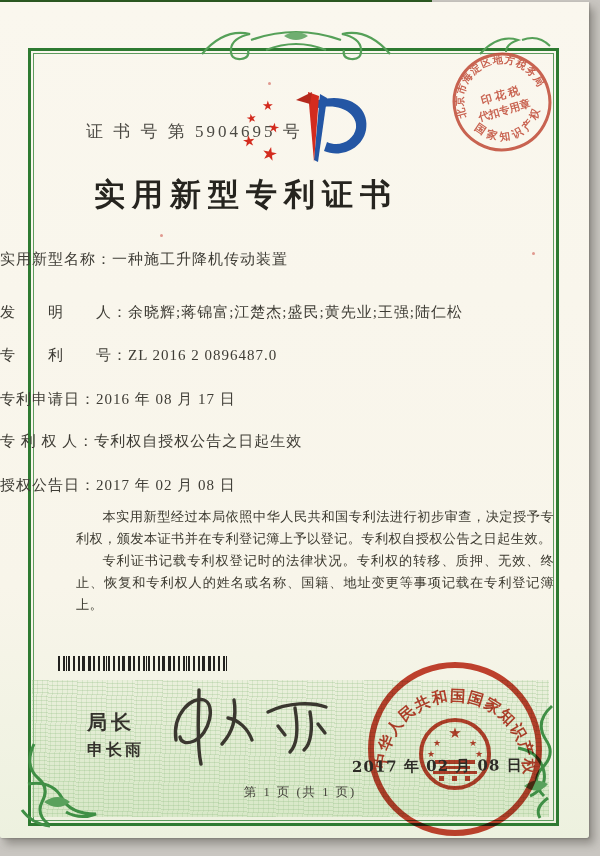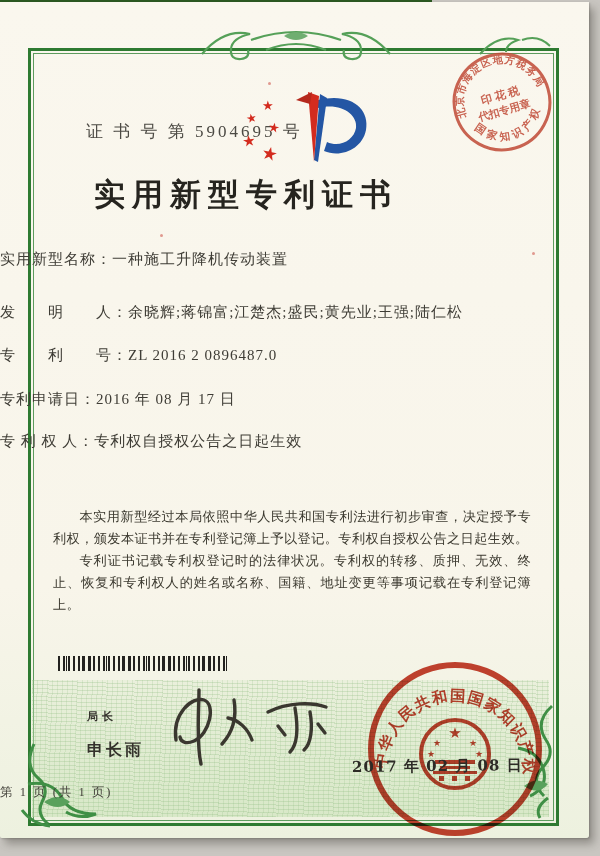--- a/index.html
+++ b/index.html
@@ -37,43 +37,43 @@
     color:#4c4a44;
   }
   .logo{position:absolute;left:228px;top:86px;width:154px;height:82px;}
   .title{
     position:absolute;left:0;top:172px;width:492px;text-align:center;
     font-size:31px;font-weight:700;letter-spacing:7px;color:#26241f;
   }
   .field{position:absolute;left:0;font-size:15px;color:#3e3c35;letter-spacing:1px;white-space:nowrap;}
   .f0{top:248px;} .f1{top:301px;} .f2{top:344px;} .f3{top:388px;} .f4{top:430px;} .f5{top:474px;}
   .paragraphs{
-    position:absolute;left:53px;top:504px;width:478px;
+    position:absolute;left:76px;top:504px;width:478px;
     font-size:13.2px;line-height:1.66;color:#3b392f;letter-spacing:.4px;
     text-align:justify;
   }
   .paragraphs p{margin:0;text-indent:2em;}
   .barcode{
     position:absolute;left:58px;top:654px;width:170px;height:15px;
     background:
       repeating-linear-gradient(90deg,#23221f 0 2px,transparent 2px 5px),
       repeating-linear-gradient(90deg,#23221f 0 1px,transparent 1px 8px);
   }
-  .director-label{position:absolute;left:87px;top:707px;font-size:11px;color:#34322c;font-weight:600;letter-spacing:4px;font-family:Liberation Serif, serif;}
+  .director-label{position:absolute;left:87px;top:707px;font-size:20px;color:#34322c;font-weight:600;letter-spacing:4px;font-family:Liberation Serif, serif;}
   .director-name{position:absolute;left:87px;top:738px;font-size:16px;color:#34322c;font-weight:600;letter-spacing:3px;font-family:"Liberation Sans",sans-serif;}
   .signature{position:absolute;left:158px;top:682px;width:180px;height:88px;}
   .tax-stamp{position:absolute;left:446px;top:44px;width:112px;height:112px;transform:rotate(-16deg);opacity:.85;}
   .main-seal{position:absolute;left:360px;top:652px;width:190px;height:190px;opacity:.92;mix-blend-mode:multiply;}
   .date-stamp{
     position:absolute;left:352px;top:755px;font-size:15px;color:#2d2b26;
     letter-spacing:1px;font-weight:600;transform:rotate(-.6deg);z-index:5;
     font-family:"DejaVu Serif",serif;white-space:nowrap;
   }
   .footer{
-    position:absolute;left:0;top:782px;width:600px;
+    position:absolute;left:0;top:782px;width:600px;text-align:center;
     font-size:12.5px;color:#45433c;letter-spacing:2px;
   }
   .speck{position:absolute;width:3px;height:3px;border-radius:50%;background:rgba(200,60,50,.5);}
 </style>
 </head>
 <body>
 
 <div class="top-edge"></div>
 
 <div class="paper">
@@ -149,20 +149,21 @@
     <text x="34" y="72" font-size="18" fill="#d32b1e" transform="rotate(12 43 64)">★</text>
   </svg>
 
   <div class="title">实用新型专利证书</div>
 
   <div class="field f1"><span>发　　明　　人：</span><span>余晓辉;蒋锦富;江楚杰;盛民;黄先业;王强;陆仁松</span></div>
   <div class="field f0"><span>实用新型名称：</span><span>一种施工升降机传动装置</span></div>
   <div class="field f2"><span>专　　利　　号：</span><span>ZL 2016 2 0896487.0</span></div>
   <div class="field f3"><span>专利申请日：</span><span>2016 年 08 月 17 日</span></div>
   <div class="field f4"><span>专 利 权 人：</span><span>专利权自授权公告之日起生效</span></div>
+  <div class="field f5"><span>授权公告日：</span><span>2017 年 02 月 08 日</span></div>
 
   <div class="paragraphs">
     <p>本实用新型经过本局依照中华人民共和国专利法进行初步审查，决定授予专利权，颁发本证书并在专利登记簿上予以登记。专利权自授权公告之日起生效。</p>
     <p>专利证书记载专利权登记时的法律状况。专利权的转移、质押、无效、终止、恢复和专利权人的姓名或名称、国籍、地址变更等事项记载在专利登记簿上。</p>
   </div>
 
   <div class="barcode"></div>
 
   <div class="director-label">局长</div>
   <div class="director-name">申长雨</div>

